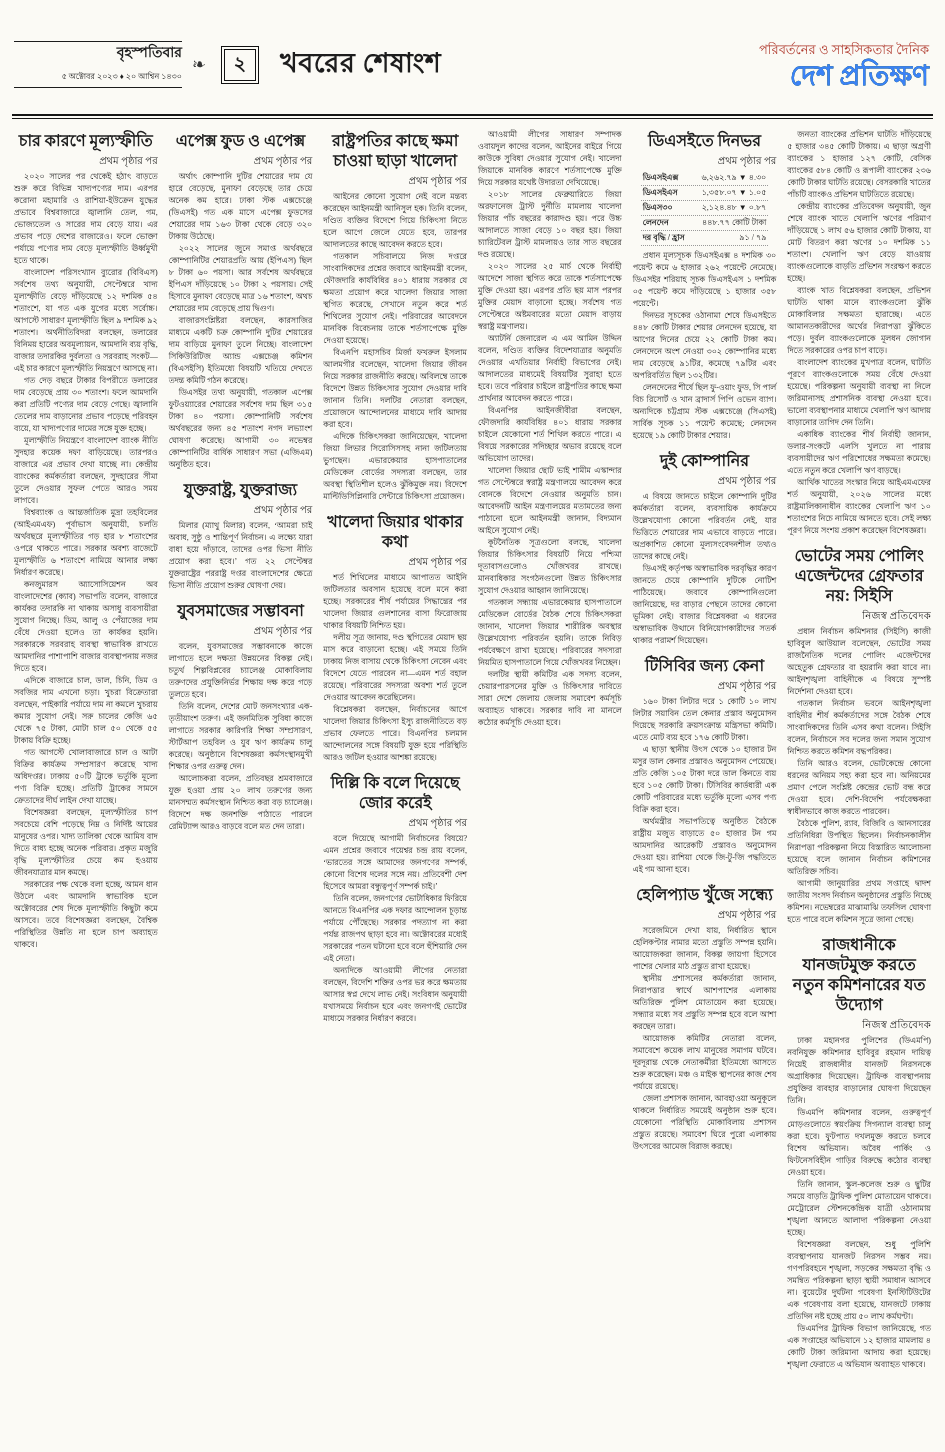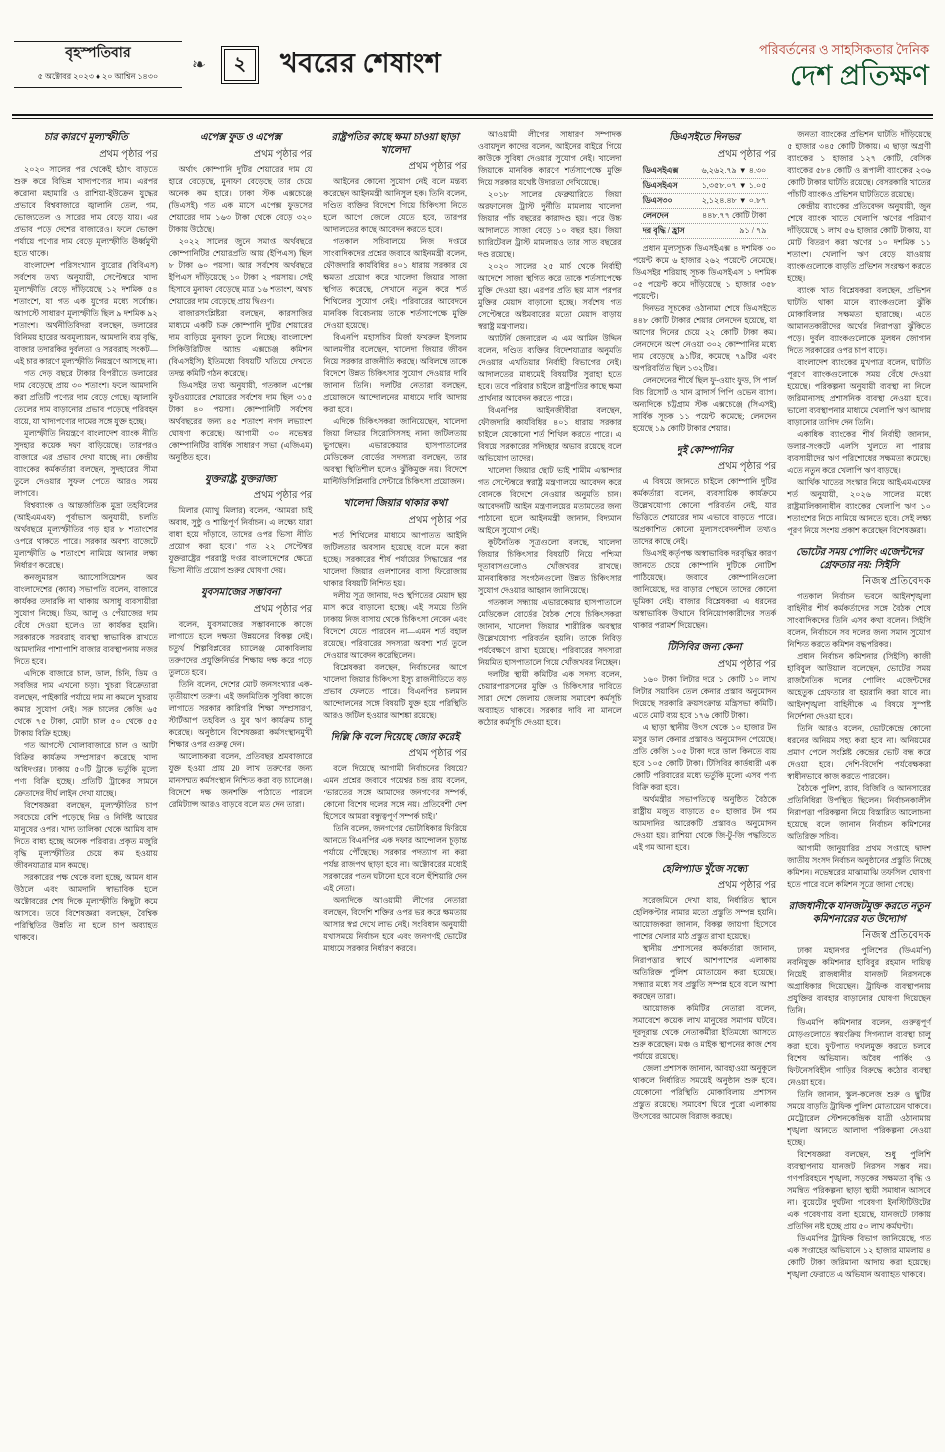--- a/index.html
+++ b/index.html
@@ -4,38 +4,38 @@
 <style>
   html,body{margin:0;padding:0;}
   body{
     width:945px;min-height:1452px;background:#fbfaf5;color:#1d1d1d;
     font-family:"Liberation Serif","DejaVu Serif",serif;
     -webkit-font-smoothing:antialiased;overflow:hidden;
   }
   .page{padding:10px 10px 6px;}
   
   .masthead{display:flex;align-items:center;gap:10px;padding:14px 4px 6px;}
-  .date-block{width:168px;border-top:1.5px solid #1c1c1c;border-bottom:1.5px solid #1c1c1c;text-align:center;padding:3px 0 4px;}
+  .date-block{width:168px;border-top:1.5px solid #1c1c1c;border-bottom:1.5px solid #1c1c1c;text-align:right;padding:3px 0 4px;}
   .weekday{font-weight:bold;font-size:14px;line-height:1.1;}
   .date-line{font-size:8px;margin-top:10px;}
   .ornament{font-size:15px;color:#333;margin:0 1px;}
   .page-num-box{width:30px;height:30px;border:1.5px solid #111;outline:1px solid #111;outline-offset:2px;
     display:flex;align-items:center;justify-content:center;font-size:19px;font-weight:bold;margin:0 8px;}
   .section-title{font-size:27px;font-weight:bold;letter-spacing:.5px;margin-left:6px;white-space:nowrap;}
   .mast-spacer{flex:1;}
   .brand{text-align:right;padding-right:2px;}
   .tagline{color:#b03a2e;font-size:13px;margin-bottom:1px;}
-  .paper-name{color:#14532d;font-size:28px;font-weight:normal;line-height:1;text-shadow:0 0 .4px #14502b;}
+  .paper-name{color:#3b82f6;font-size:28px;font-weight:bold;line-height:1;text-shadow:0 0 .4px #14502b;}
   .mast-rule{border-top:2.5px solid #161616;margin:3px 2px 2px;}
   .mast-rule-thin{border-top:1px solid #161616;margin:0 2px 8px;}
   
   .page-body{display:grid;grid-template-columns:repeat(6,1fr);gap:11px;padding:2px 4px 0;}
   .col{font-size:8px;line-height:1.5;text-align:justify;}
   .article{margin-bottom:9px;}
-  .headline{font-size:10px;font-weight:bold;text-align:center;line-height:1.25;margin:2px 0 2px;font-style:italic;}
+  .headline{font-size:16px;font-weight:bold;text-align:center;line-height:1.25;margin:2px 0 2px;}
   .kicker,.byline{font-size:10px;font-weight:normal;text-align:right;margin:0 0 3px;}
   .byline{letter-spacing:.3px;}
   .para{margin:0;text-indent:10px;}
   .figures{margin:2px 8px 4px;}
   .fig-row{display:flex;justify-content:space-between;font-size:8px;border-bottom:1px dotted #999;padding:1px 2px;}
   .fig-label{font-weight:bold;}
 </style>
 </head>
 <body>
 
@@ -102,21 +102,21 @@
         <p class="para">মিলার (ম্যাথু মিলার) বলেন, ‘আমরা চাই অবাধ, সুষ্ঠু ও শান্তিপূর্ণ নির্বাচন। এ লক্ষ্যে যারা বাধা হয়ে দাঁড়াবে, তাদের ওপর ভিসা নীতি প্রয়োগ করা হবে।’ গত ২২ সেপ্টেম্বর যুক্তরাষ্ট্রের পররাষ্ট্র দপ্তর বাংলাদেশের ক্ষেত্রে ভিসা নীতি প্রয়োগ শুরুর ঘোষণা দেয়।</p>
           </div>
       </section>
       <section class="article">
         <h2 class="headline">যুবসমাজের সম্ভাবনা</h2>
         <div class="kicker">প্রথম পৃষ্ঠার পর</div>
         <div>
 
         <p class="para">বলেন, যুবসমাজের সম্ভাবনাকে কাজে লাগাতে হলে দক্ষতা উন্নয়নের বিকল্প নেই। চতুর্থ শিল্পবিপ্লবের চ্যালেঞ্জ মোকাবিলায় তরুণদের প্রযুক্তিনির্ভর শিক্ষায় দক্ষ করে গড়ে তুলতে হবে।</p>
             <p class="para">তিনি বলেন, দেশের মোট জনসংখ্যার এক-তৃতীয়াংশ তরুণ। এই জনমিতিক সুবিধা কাজে লাগাতে সরকার কারিগরি শিক্ষা সম্প্রসারণ, স্টার্টআপ তহবিল ও যুব ঋণ কার্যক্রম চালু করেছে। অনুষ্ঠানে বিশেষজ্ঞরা কর্মসংস্থানমুখী শিক্ষার ওপর গুরুত্ব দেন।</p>
-            <p class="para">আলোচকরা বলেন, প্রতিবছর শ্রমবাজারে যুক্ত হওয়া প্রায় 20 লাখ তরুণের জন্য মানসম্মত কর্মসংস্থান নিশ্চিত করা বড় চ্যালেঞ্জ। বিদেশে দক্ষ জনশক্তি পাঠাতে পারলে রেমিট্যান্স আরও বাড়বে বলে মত দেন তারা।</p>
+            <p class="para">আলোচকরা বলেন, প্রতিবছর শ্রমবাজারে যুক্ত হওয়া প্রায় ২০ লাখ তরুণের জন্য মানসম্মত কর্মসংস্থান নিশ্চিত করা বড় চ্যালেঞ্জ। বিদেশে দক্ষ জনশক্তি পাঠাতে পারলে রেমিট্যান্স আরও বাড়বে বলে মত দেন তারা।</p>
           </div>
       </section>
     </div>
 
     <div class="col">
       <section class="article">
         <h2 class="headline">রাষ্ট্রপতির কাছে ক্ষমা চাওয়া ছাড়া খালেদা</h2>
         <div class="kicker">প্রথম পৃষ্ঠার পর</div>
         <div>
 
@@ -245,22 +245,22 @@
             <p class="para">বাংলাদেশ ব্যাংকের মুখপাত্র বলেন, ঘাটতি পূরণে ব্যাংকগুলোকে সময় বেঁধে দেওয়া হয়েছে। পরিকল্পনা অনুযায়ী ব্যবস্থা না নিলে জরিমানাসহ প্রশাসনিক ব্যবস্থা নেওয়া হবে। ভালো ব্যবস্থাপনার মাধ্যমে খেলাপি ঋণ আদায় বাড়ানোর তাগিদ দেন তিনি।</p>
             <p class="para">একাধিক ব্যাংকের শীর্ষ নির্বাহী জানান, ডলার-সংকটে এলসি খুলতে না পারায় ব্যবসায়ীদের ঋণ পরিশোধের সক্ষমতা কমেছে। এতে নতুন করে খেলাপি ঋণ বাড়ছে।</p>
             <p class="para">আর্থিক খাতের সংস্কার নিয়ে আইএমএফের শর্ত অনুযায়ী, ২০২৬ সালের মধ্যে রাষ্ট্রমালিকানাধীন ব্যাংকের খেলাপি ঋণ ১০ শতাংশের নিচে নামিয়ে আনতে হবে। সেই লক্ষ্য পূরণ নিয়ে সংশয় প্রকাশ করেছেন বিশেষজ্ঞরা।</p>
           </div>
       </section>
       <section class="article">
         <h2 class="headline">ভোটের সময় পোলিং এজেন্টদের গ্রেফতার নয়: সিইসি</h2>
         <div class="byline">নিজস্ব প্রতিবেদক</div>
         <div>
 
-        <p class="para">গতকাল নির্বাচন ভবনে আইনশৃঙ্খলা বাহিনীর শীর্ষ কর্মকর্তাদের সঙ্গে বৈঠক শেষে সাংবাদিকদের তিনি এসব কথা বলেন। সিইসি বলেন, নির্বাচনে সব দলের জন্য সমান সুযোগ নিশ্চিত করতে কমিশন বদ্ধপরিকর।</p>
-            <p class="para">প্রধান নির্বাচন কমিশনার (সিইসি) কাজী হাবিবুল আউয়াল বলেছেন, ভোটের সময় রাজনৈতিক দলের পোলিং এজেন্টদের অহেতুক গ্রেফতার বা হয়রানি করা যাবে না। আইনশৃঙ্খলা বাহিনীকে এ বিষয়ে সুস্পষ্ট নির্দেশনা দেওয়া হবে।</p>
+        <p class="para">প্রধান নির্বাচন কমিশনার (সিইসি) কাজী হাবিবুল আউয়াল বলেছেন, ভোটের সময় রাজনৈতিক দলের পোলিং এজেন্টদের অহেতুক গ্রেফতার বা হয়রানি করা যাবে না। আইনশৃঙ্খলা বাহিনীকে এ বিষয়ে সুস্পষ্ট নির্দেশনা দেওয়া হবে।</p>
+            <p class="para">গতকাল নির্বাচন ভবনে আইনশৃঙ্খলা বাহিনীর শীর্ষ কর্মকর্তাদের সঙ্গে বৈঠক শেষে সাংবাদিকদের তিনি এসব কথা বলেন। সিইসি বলেন, নির্বাচনে সব দলের জন্য সমান সুযোগ নিশ্চিত করতে কমিশন বদ্ধপরিকর।</p>
             <p class="para">তিনি আরও বলেন, ভোটকেন্দ্রে কোনো ধরনের অনিয়ম সহ্য করা হবে না। অনিয়মের প্রমাণ পেলে সংশ্লিষ্ট কেন্দ্রের ভোট বন্ধ করে দেওয়া হবে। দেশি-বিদেশি পর্যবেক্ষকরা স্বাধীনভাবে কাজ করতে পারবেন।</p>
             <p class="para">বৈঠকে পুলিশ, র‌্যাব, বিজিবি ও আনসারের প্রতিনিধিরা উপস্থিত ছিলেন। নির্বাচনকালীন নিরাপত্তা পরিকল্পনা নিয়ে বিস্তারিত আলোচনা হয়েছে বলে জানান নির্বাচন কমিশনের অতিরিক্ত সচিব।</p>
             <p class="para">আগামী জানুয়ারির প্রথম সপ্তাহে দ্বাদশ জাতীয় সংসদ নির্বাচন অনুষ্ঠানের প্রস্তুতি নিচ্ছে কমিশন। নভেম্বরের মাঝামাঝি তফসিল ঘোষণা হতে পারে বলে কমিশন সূত্রে জানা গেছে।</p>
           </div>
       </section>
       <section class="article">
         <h2 class="headline">রাজধানীকে যানজটমুক্ত করতে নতুন কমিশনারের যত উদ্যোগ</h2>
         <div class="byline">নিজস্ব প্রতিবেদক</div>
         <div>
 

